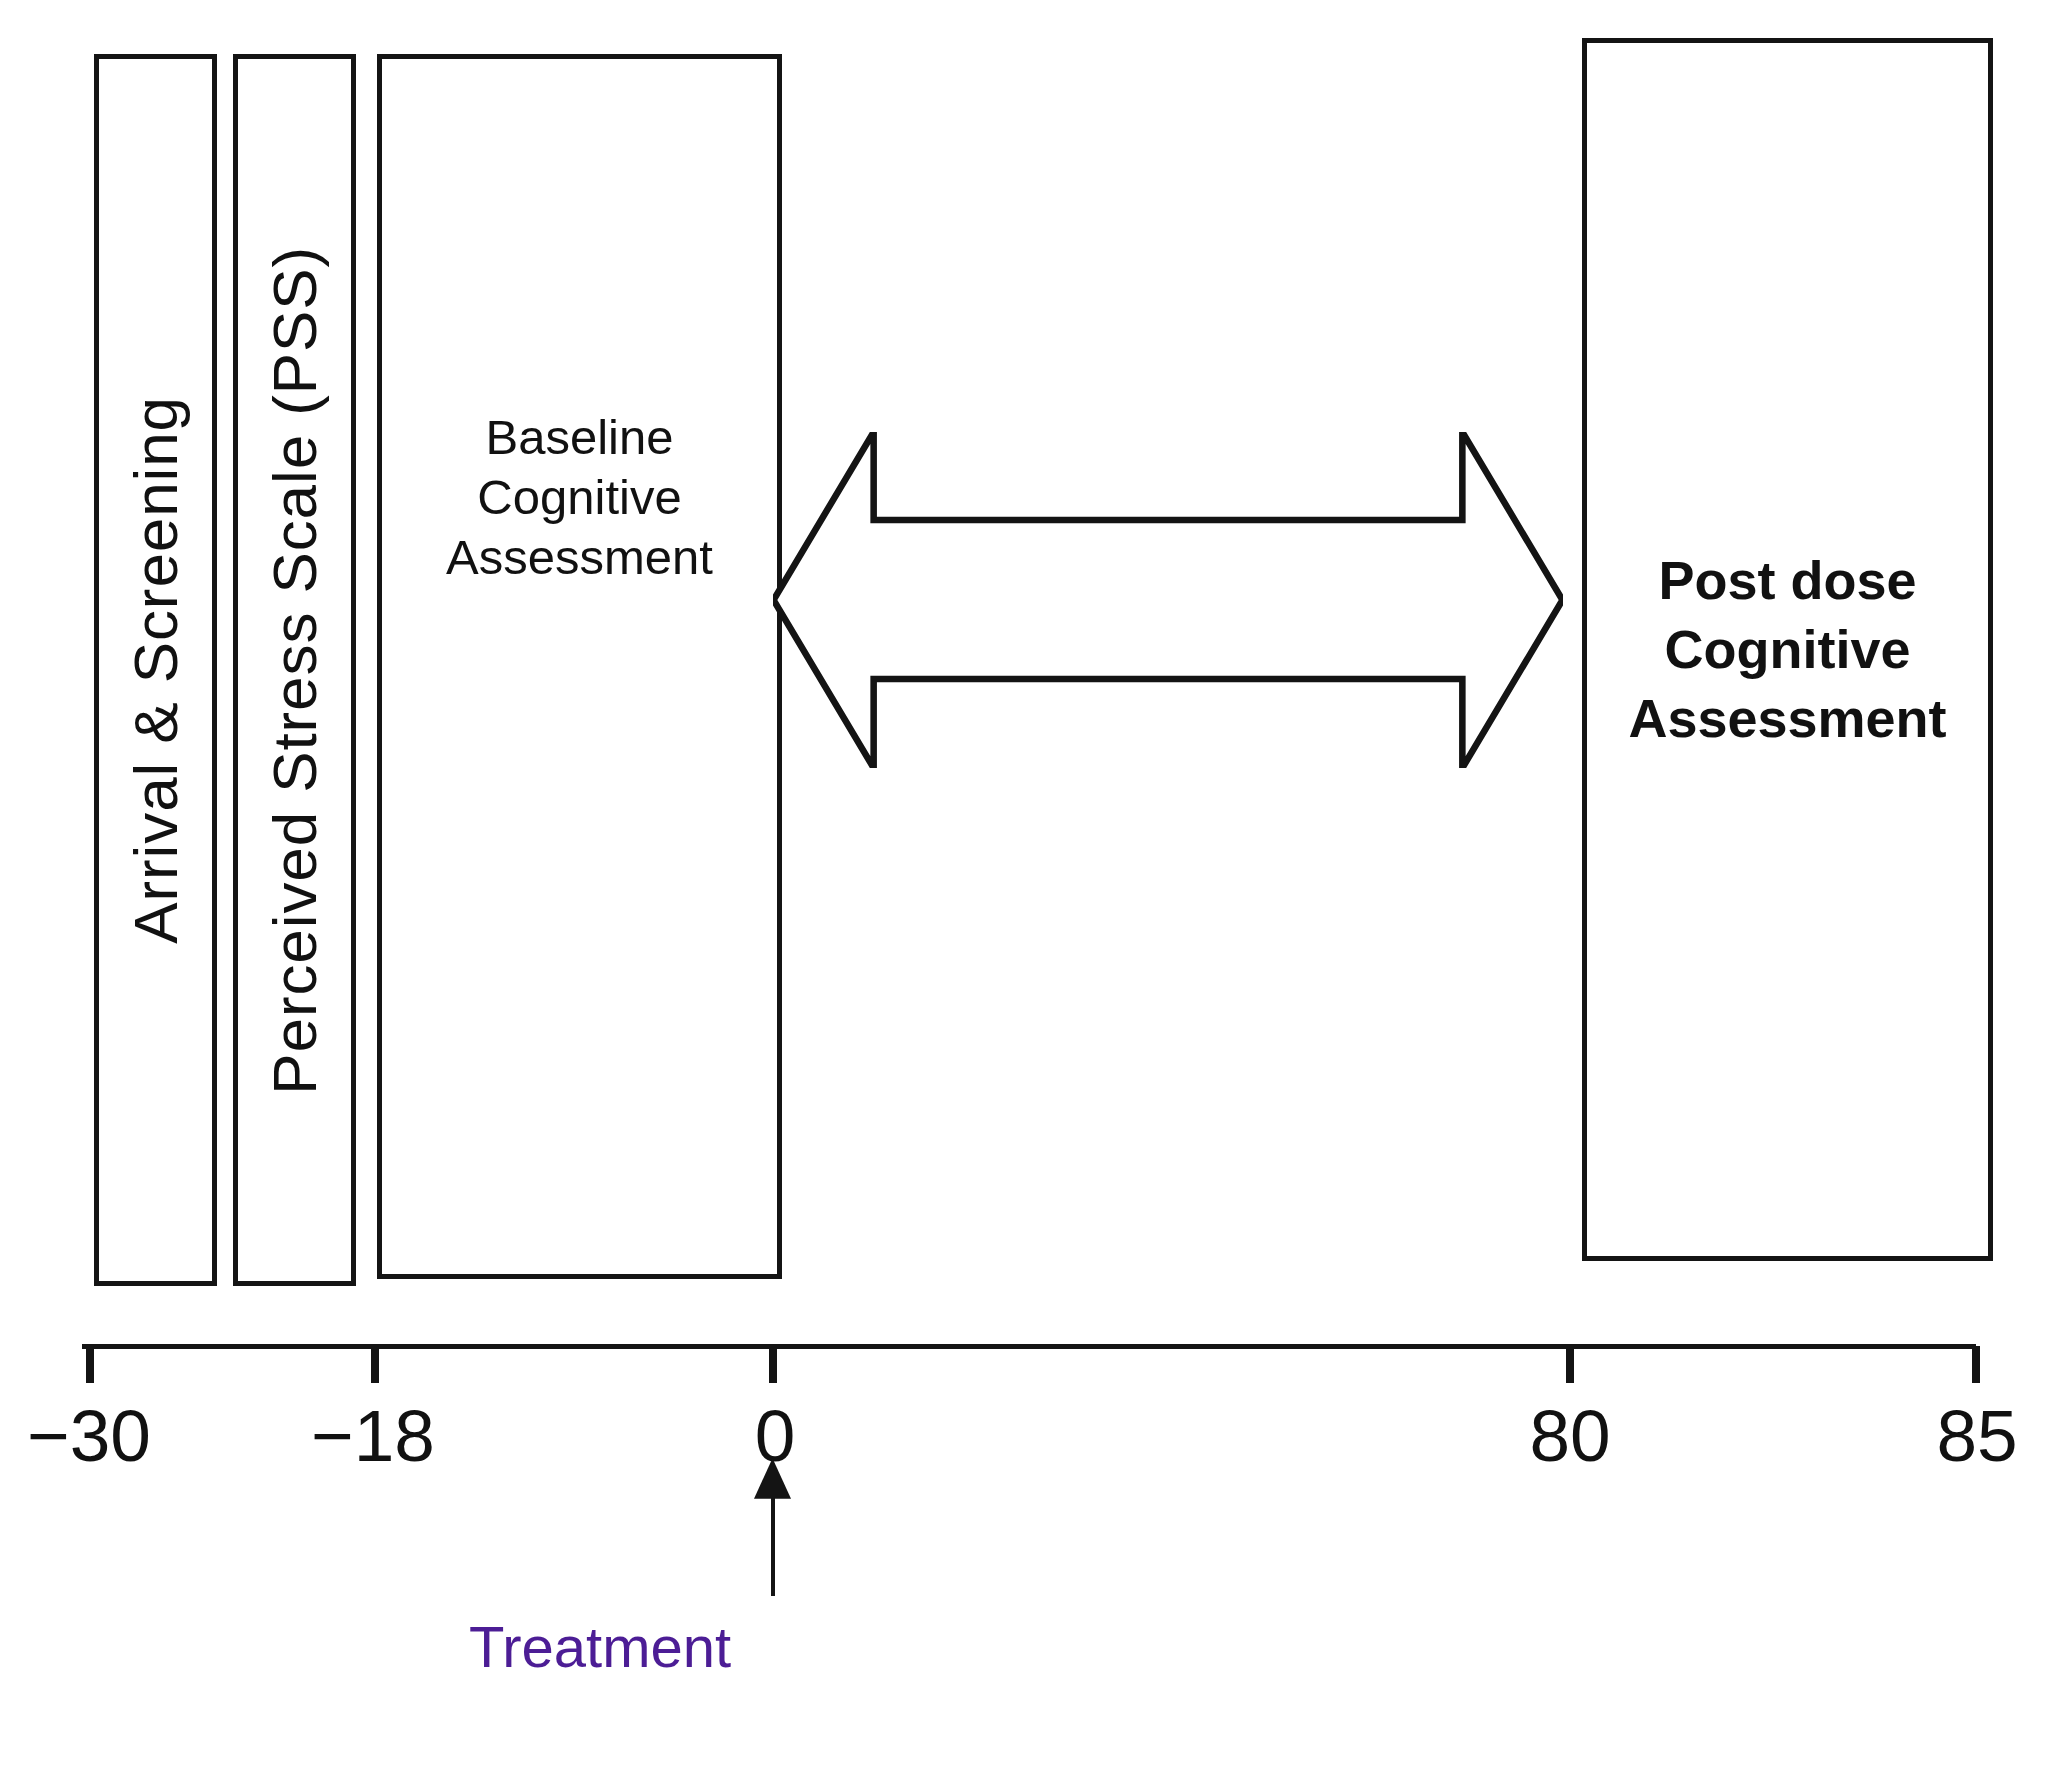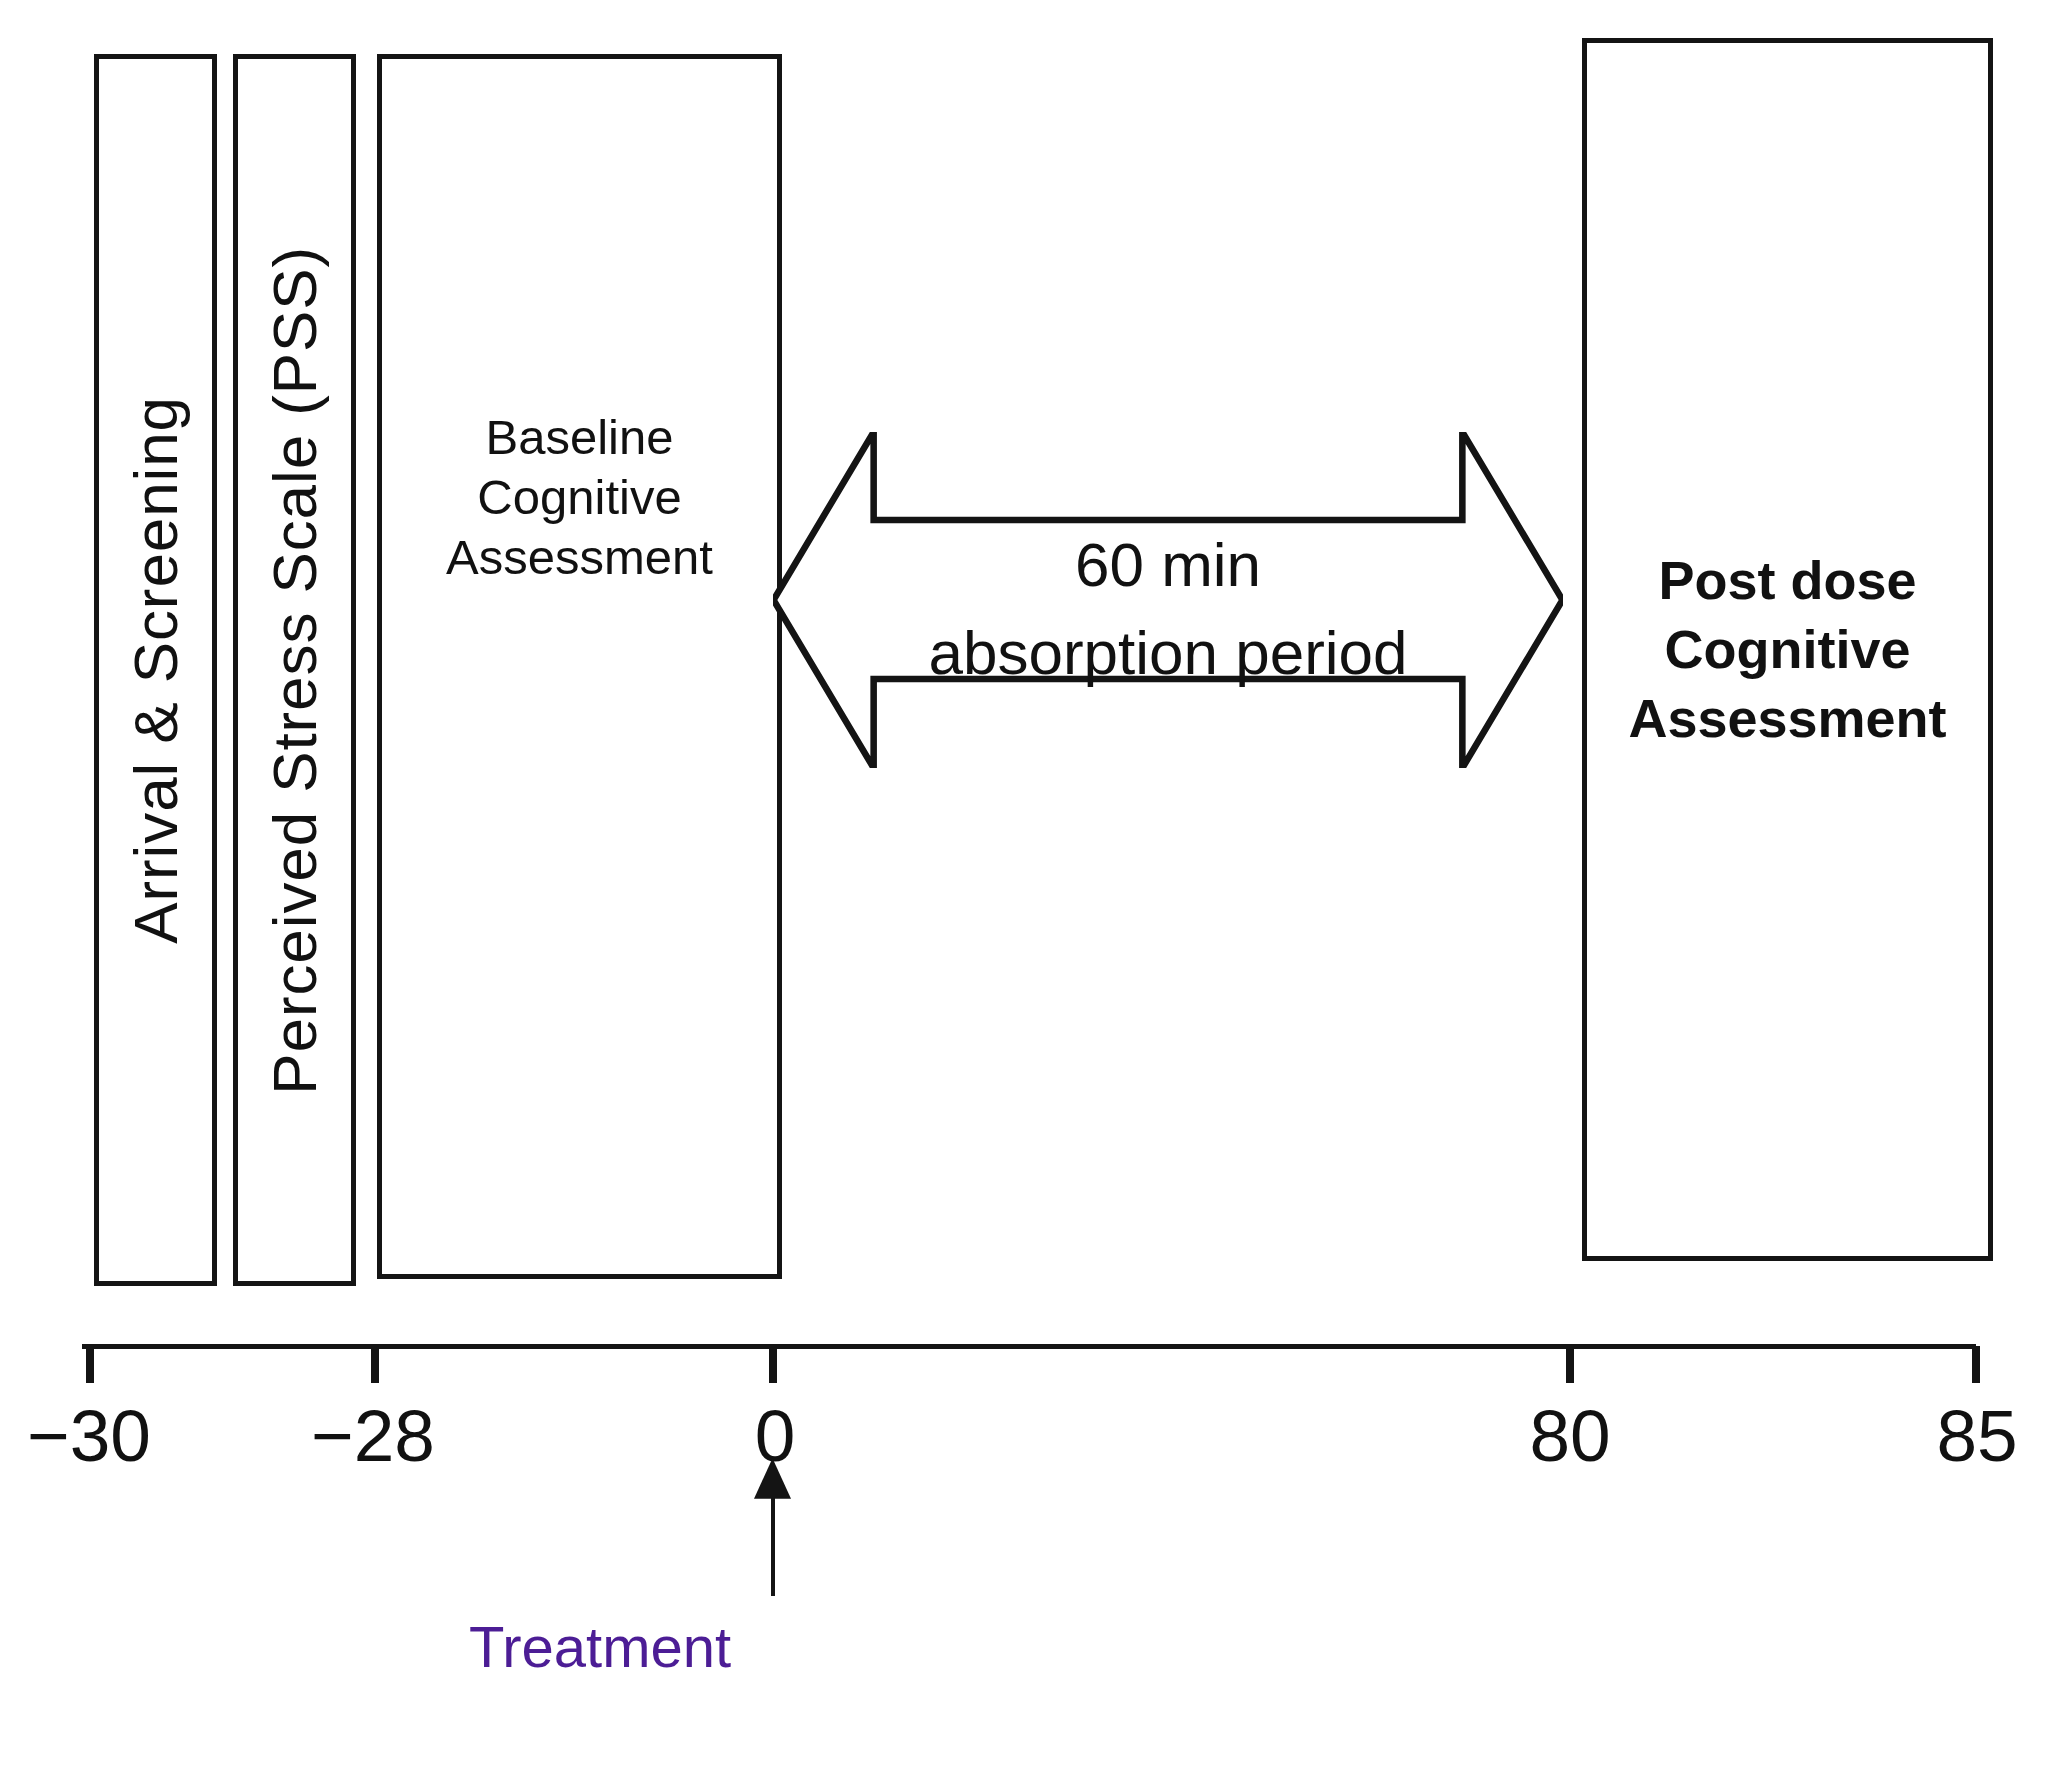--- a/index.html
+++ b/index.html
@@ -117,35 +117,31 @@
     <div class="post-label">
       <div>Post dose</div>
       <div>Cognitive</div>
       <div>Assessment</div>
     </div>
   </div>
 
   <svg class="arrow-svg" width="790" height="336" viewBox="0 0 843 359">
     <polygon points="0,179.5 107,0 107,94 736,94 736,0 843,179.5 736,359 736,264 107,264 107,359" fill="#ffffff" stroke="#141414" stroke-width="7" stroke-linejoin="miter"></polygon>
   </svg>
-  <div class="arrow-text">
-    <div>60 min</div>
-    <div>absorption period</div>
-  </div>
 
   <div class="axis-line"></div>
 
   <div class="tick" style="left:86px;"></div>
   <div class="tick" style="left:371px;"></div>
   <div class="tick" style="left:769px;"></div>
   <div class="tick" style="left:1566px;"></div>
   <div class="tick" style="left:1972px;"></div>
 
   <div class="tick-label" style="left:89px;">−30</div>
-  <div class="tick-label" style="left:373px;">−28</div>
+  <div class="tick-label" style="left:373px;">−18</div>
   <div class="tick-label" style="left:775px;">0</div>
   <div class="tick-label" style="left:1570px;">80</div>
   <div class="tick-label" style="left:1977px;">85</div>
 
   <svg class="treat-head" width="37" height="41" viewBox="0 0 40 44">
     <polygon points="20,0 0,44 40,44" fill="#141414"></polygon>
   </svg>
   <div class="treat-line"></div>
 
   <div class="treatment-label">Treatment</div>

